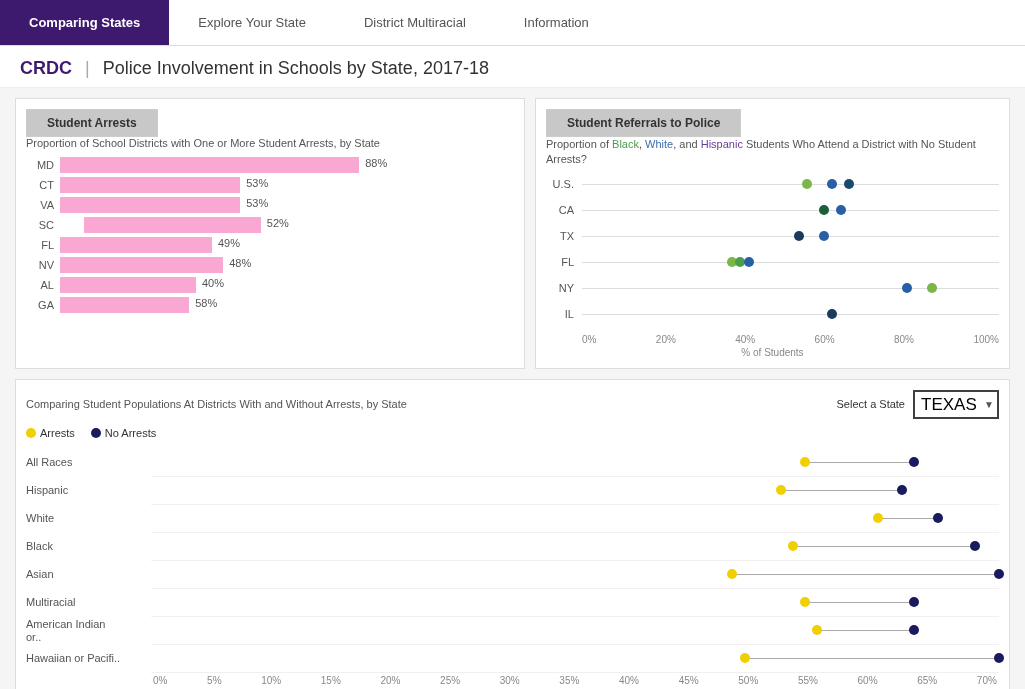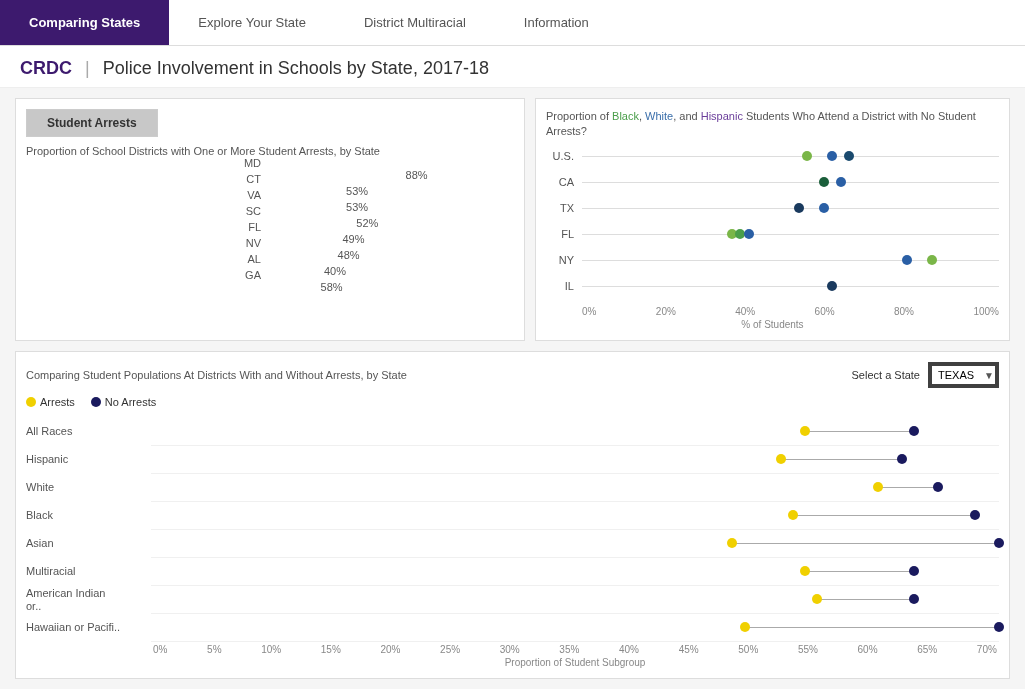--- a/index.html
+++ b/index.html
@@ -15,47 +15,47 @@
 
     .main-content { padding: 10px 15px; background: #f5f5f5; }
 
     .top-row { display: flex; gap: 10px; margin-bottom: 10px; }
 
     .panel { background: #fff; border: 1px solid #ddd; padding: 10px; }
 
     .left-panel { width: 510px; flex-shrink: 0; }
     .right-panel { flex: 1; }
 
-    .tab-bar { display: flex; margin-bottom: 8px; }
+    .tab-bar { display: flex; margin-bottom: 0; }
     .tab-btn { padding: 6px 20px; background: #e8e8e8; border: 1px solid #ccc; cursor: pointer; font-size: 12px; color: #555; }
     .tab-btn.active { background: #c8c8c8; color: #333; font-weight: bold; }
 
-    .chart-title { font-size: 11px; color: #555; }
+    .chart-title { font-size: 11px; color: #555; margin-bottom: 8px; }
 
     .bar-chart { position: relative; }
-    .bar-row { display: flex; align-items: center; margin-bottom: 4px; flex-direction: column; }
+    .bar-row { display: flex; align-items: center; margin-bottom: 4px; }
     .bar-label { width: 28px; font-size: 11px; color: #555; text-align: right; margin-right: 6px; flex-shrink: 0; }
     .bar-container { flex: 1; background: transparent; height: 16px; position: relative; }
     .bar-fill { height: 100%; background: #f9a8d4; position: relative; }
     .bar-pct { position: absolute; right: -28px; top: 0; font-size: 11px; color: #555; white-space: nowrap; }
 
     
     .dot-chart-title { font-size: 11px; color: #555; margin-bottom: 8px; line-height: 1.4; }
     .dot-row { display: flex; align-items: center; margin-bottom: 10px; }
     .dot-label { width: 28px; font-size: 11px; color: #555; text-align: right; margin-right: 8px; flex-shrink: 0; }
     .dot-line-area { flex: 1; position: relative; height: 16px; }
     .dot-axis-line { position: absolute; top: 50%; left: 0; right: 0; height: 1px; background: #ddd; }
     .dot { position: absolute; top: 50%; transform: translate(-50%, -50%); width: 10px; height: 10px; border-radius: 50%; }
 
     
     .bottom-panel { background: #fff; border: 1px solid #ddd; padding: 10px; margin-top: 0; }
     .bottom-header { display: flex; justify-content: space-between; align-items: center; margin-bottom: 8px; }
     .bottom-title { font-size: 11px; color: #555; }
     .state-select-area { display: flex; align-items: center; gap: 8px; font-size: 11px; }
-    .state-select { padding: 3px 20px 3px 6px; border: 4px solid #404040; font-size: 11px; background: #fff; appearance: none; cursor: pointer; }
+    .state-select { padding: 3px 20px 3px 6px; border: 2px solid #404040; font-size: 17px; background: #fff; appearance: none; cursor: pointer; }
     .select-wrapper { position: relative; display: inline-block; }
     .select-arrow { position: absolute; right: 5px; top: 50%; transform: translateY(-50%); font-size: 10px; color: #555; pointer-events: none; }
 
     .legend { display: flex; gap: 16px; margin-bottom: 10px; font-size: 11px; }
     .legend-item { display: flex; align-items: center; gap: 4px; }
     .legend-dot { width: 10px; height: 10px; border-radius: 50%; }
     .chart-row { height: 28px; display: flex; align-items: center; position: relative; border-bottom: 1px solid #f0f0f0; }
 
     
     .green-text { color: #4a9e4a; }
@@ -120,21 +120,21 @@
               <div class="bar-label">SC</div>
               <div class="bar-container" style="max-width: 340px; padding-left: 24px;">
                 <div class="bar-fill" style="width: 176.8px;">
                   <span class="bar-pct">52%</span>
                 </div>
               </div>
             </div>
             <div class="bar-row">
               <div class="bar-label">FL</div>
               <div class="bar-container" style="max-width: 340px;">
-                <div class="bar-fill" style="width: 173px; text-align: center;">
+                <div class="bar-fill" style="width: 152px; text-align: center;">
                   <span class="bar-pct">49%</span>
                 </div>
               </div>
             </div>
             <div class="bar-row">
               <div class="bar-label">NV</div>
               <div class="bar-container" style="max-width: 340px;">
                 <div class="bar-fill" style="width: 163.2px;">
                   <span class="bar-pct">48%</span>
                 </div>
@@ -155,20 +155,23 @@
                   <span class="bar-pct">58%</span>
                 </div>
               </div>
             </div>
           </div>
 
       </div>
     </div>
 
     <div class="panel right-panel">
+      <div class="tab-bar">
+        <div class="tab-btn active">Student Referrals to Police</div>
+      </div>
 
       <div class="dot-chart-title">
         Proportion of <span class="green-text">Black</span>, 
         <span class="blue-text">White</span>, and 
         <span class="purple-text">Hispanic</span> 
         Students Who Attend a District with No Student Arrests?
       </div>
 
       <div id="dot-chart-rows">
           <div class="dot-row">

